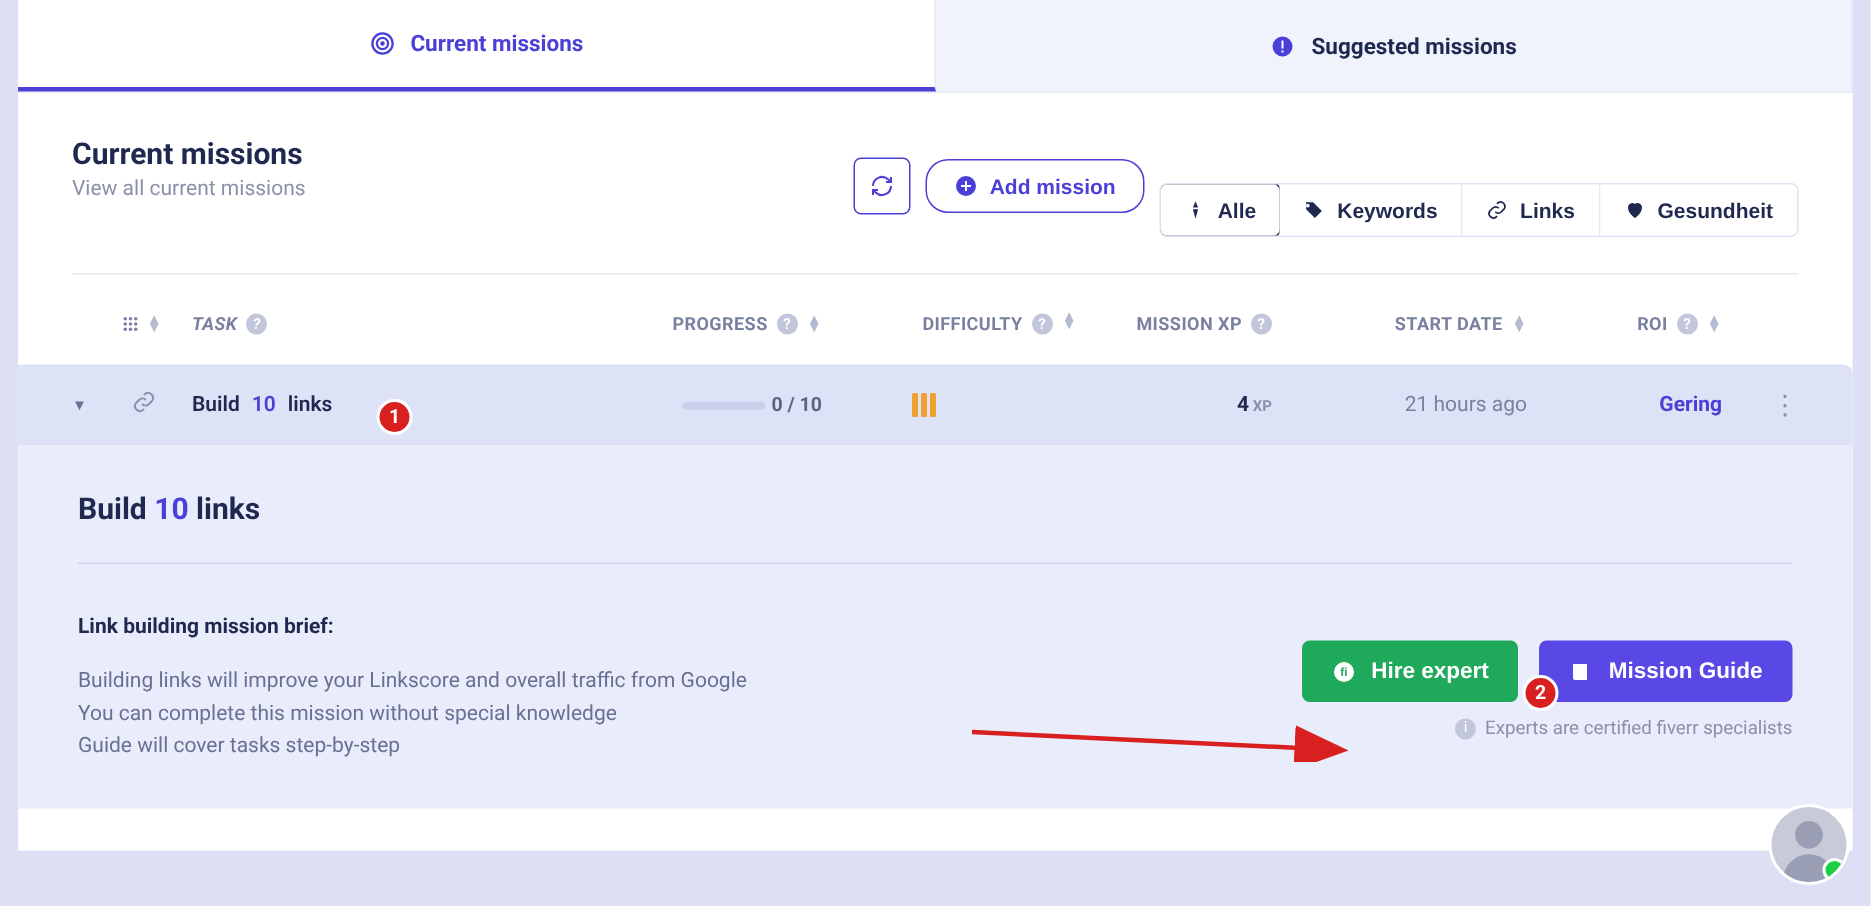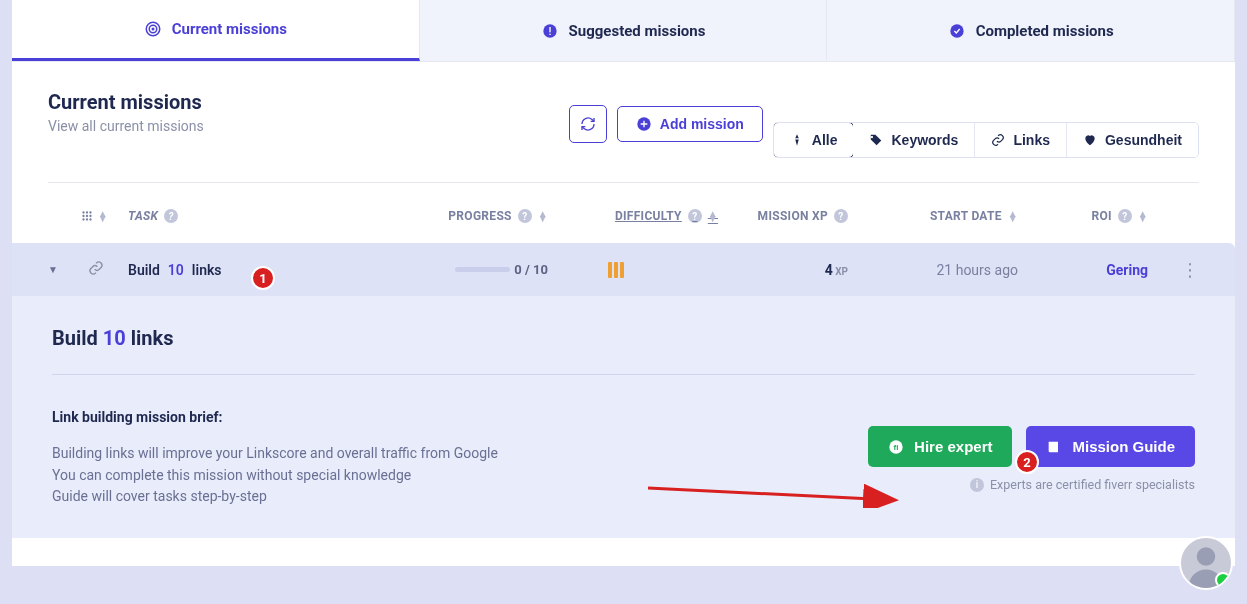--- a/index.html
+++ b/index.html
@@ -9,31 +9,31 @@
 .tab { flex: 1; display: flex; align-items: center; justify-content: center; padding: 20px 0; gap: 10px; font-weight: 700; font-size: 15px; cursor: pointer; border-right: 1px solid #e5e7f2; }
 .tab.active { background: #fff; color: #4a3fd6; border-bottom: 3px solid #4a3fd6; }
 .tab:not(.active) { color: #1f2950; }
 .tab-icon { width: 18px; height: 18px; display: flex; align-items: center; justify-content: center; }
 .content-inner { padding: 28px 36px; }
 .header-row { display: flex; align-items: flex-start; justify-content: space-between; padding-bottom: 24px; border-bottom: 1px solid #e5e7f2; }
 .header-left h2 { font-size: 20px; font-weight: 700; color: #1f2950; }
 .header-left p { font-size: 14px; color: #8a90a8; margin-top: 4px; }
 .header-right { display: flex; gap: 10px; align-items: center; }
 .icon-btn { width: 38px; height: 38px; border: 1px solid #4a3fd6; border-radius: 5px; display: flex; align-items: center; justify-content: center; color: #4a3fd6; cursor: pointer; background: #fff; }
-.add-btn { display: flex; align-items: center; gap: 8px; border: 1px solid #4a3fd6; color: #4a3fd6; font-weight: 600; font-size: 14px; padding: 9px 18px; border-radius: 5px; background: #fff; cursor: pointer; }
+.add-btn { display: flex; align-items: center; gap: 8px; border: 1px solid #4a3fd6; color: #4a3fd6; font-weight: 600; font-size: 14px; padding: 9px 18px; border-radius: 15px; background: #fff; cursor: pointer; }
 .filter-group { display: flex; border: 1px solid #dde0f0; border-radius: 5px; overflow: hidden; margin-top: 32px; }
 .filter-btn { display: flex; align-items: center; gap: 8px; padding: 9px 16px; font-size: 14px; font-weight: 600; color: #1f2950; background: #fff; border: none; border-right: 1px solid #e5e7f2; cursor: pointer; }
 .filter-btn:last-child { border-right: none; }
 .filter-btn.active { border: 1px solid #2a2f57; border-radius: 5px; margin: -1px; }
 .filter-icon { width: 14px; height: 14px; display: flex; align-items: center; justify-content: center; }
 .table-head { display: flex; align-items: center; padding: 26px 0 20px; font-size: 12px; font-weight: 700; color: #7980a0; letter-spacing: 0.3px; }
 .col-handle { width: 80px; display: flex; justify-content: flex-end; padding-right: 20px; align-items: center; gap: 4px; }
 .col-task { width: 290px; display: flex; align-items: center; gap: 6px; font-style: italic; }
 .col-progress { width: 130px; display: flex; align-items: center; gap: 6px; justify-content: flex-end; }
-.col-difficulty { width: 170px; display: flex; align-items: center; gap: 6px; justify-content: flex-end; text-decoration: underline; }
+.col-difficulty { width: 170px; display: flex; align-items: flex-start; gap: 6px; justify-content: flex-end; }
 .col-xp { width: 130px; display: flex; align-items: center; gap: 6px; justify-content: flex-end; }
 .col-date { width: 170px; display: flex; align-items: center; gap: 6px; justify-content: flex-end; }
 .col-roi { width: 130px; display: flex; align-items: center; gap: 6px; justify-content: flex-end; }
 .col-actions { flex: 1; display: flex; justify-content: flex-end; }
 .help-icon { width: 14px; height: 14px; border-radius: 50%; background: #c2c6db; color: #fff; font-size: 10px; display: flex; align-items: center; justify-content: center; }
 .sort-ic { font-size: 10px; color: #b5bad1; display: flex; flex-direction: column; line-height: 5px; }
 .table-row { display: flex; align-items: center; background: #dee2f6; padding: 16px 0; border-top-right-radius: 6px; margin: 0 -36px 0 -36px; padding-left: 36px; padding-right: 36px; }
 .row-expand { width: 40px; font-size: 10px; color: #6a7094; cursor: pointer; }
 .row-icon { width: 40px; color: #8a90a8; }
 .row-task { width: 290px; font-size: 14px; font-weight: 600; color: #1f2950; display: flex; align-items: center; gap: 8px; }
@@ -83,29 +83,20 @@
     <div class="tab">
       <span class="tab-icon">
         <svg viewBox="0 0 24 24" width="16" height="16" fill="#4a3fd6">
             <circle cx="12" cy="12" r="10"></circle>
             <rect x="11" y="6" width="2" height="8" fill="#fff"></rect>
             <rect x="11" y="16" width="2" height="2" fill="#fff"></rect>
           </svg>
       </span>
       <span>Suggested missions</span>
     </div>
-    <div class="tab">
-      <span class="tab-icon">
-        <svg viewBox="0 0 24 24" width="16" height="16" fill="#4a3fd6">
-            <circle cx="12" cy="12" r="10"></circle>
-            <path d="M8 12l3 3 5-6" stroke="#fff" stroke-width="2" fill="none"></path>
-          </svg>
-      </span>
-      <span>Completed missions</span>
-    </div>
   </div>
 
   <div class="content-inner">
     <div class="header-row">
       <div class="header-left">
         <h2>Current missions</h2>
         <p>View all current missions</p>
       </div>
       <div class="header-right">
         <button class="icon-btn">

